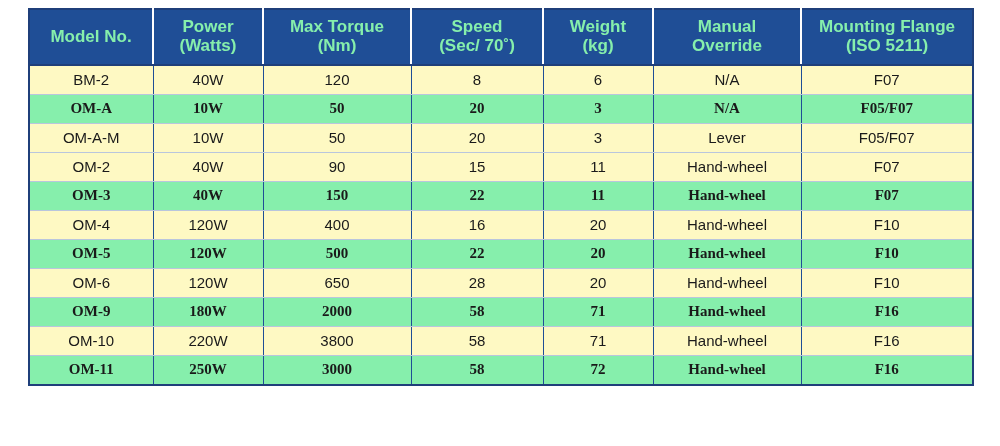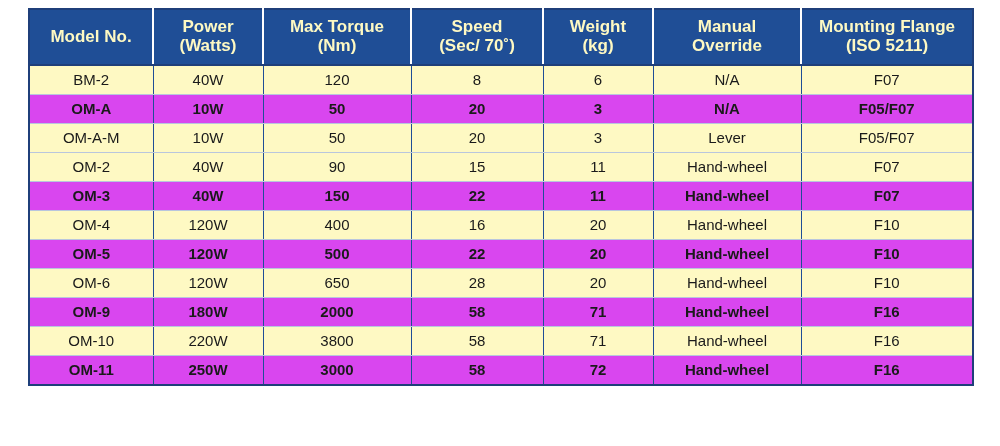--- a/index.html
+++ b/index.html
@@ -21,21 +21,21 @@
     background: #ffffff;
   }
   table.spec {
     border-collapse: collapse;
     width: 944px;
     table-layout: fixed;
     border: 2px solid #1f3f7a;
   }
   table.spec thead th {
     background: #1f4e96;
-    color: #fef9c3;
+    color: #86efac;
     font-weight: bold;
     font-size: 17px;
     line-height: 1.12;
     text-align: center;
     padding: 7px 2px 9px 2px;
     border-right: 2px solid #ffffff;
     border-bottom: 2px solid #1f3f7a;
     vertical-align: middle;
     margin-left: 44px;
   }
@@ -51,22 +51,23 @@
     border-right: 1px solid #1f4e96;
     border-bottom: 1px solid #b9c6dd;
     vertical-align: middle;
     white-space: nowrap;
     overflow: hidden;
   }
   table.spec tbody td:last-child {
     border-right: none;
   }
   table.spec tbody tr.alt td {
-    background: #d946ef;
+    background: #86efac;
     font-weight: bold;
+    font-family: Liberation Serif, serif;
   }
   table.spec tbody tr.plain td {
     background: #fef9c3;
     font-weight: normal;
   }
   table.spec tbody tr:last-child td {
     border-bottom: none;
   }
 </style>
 </head>

